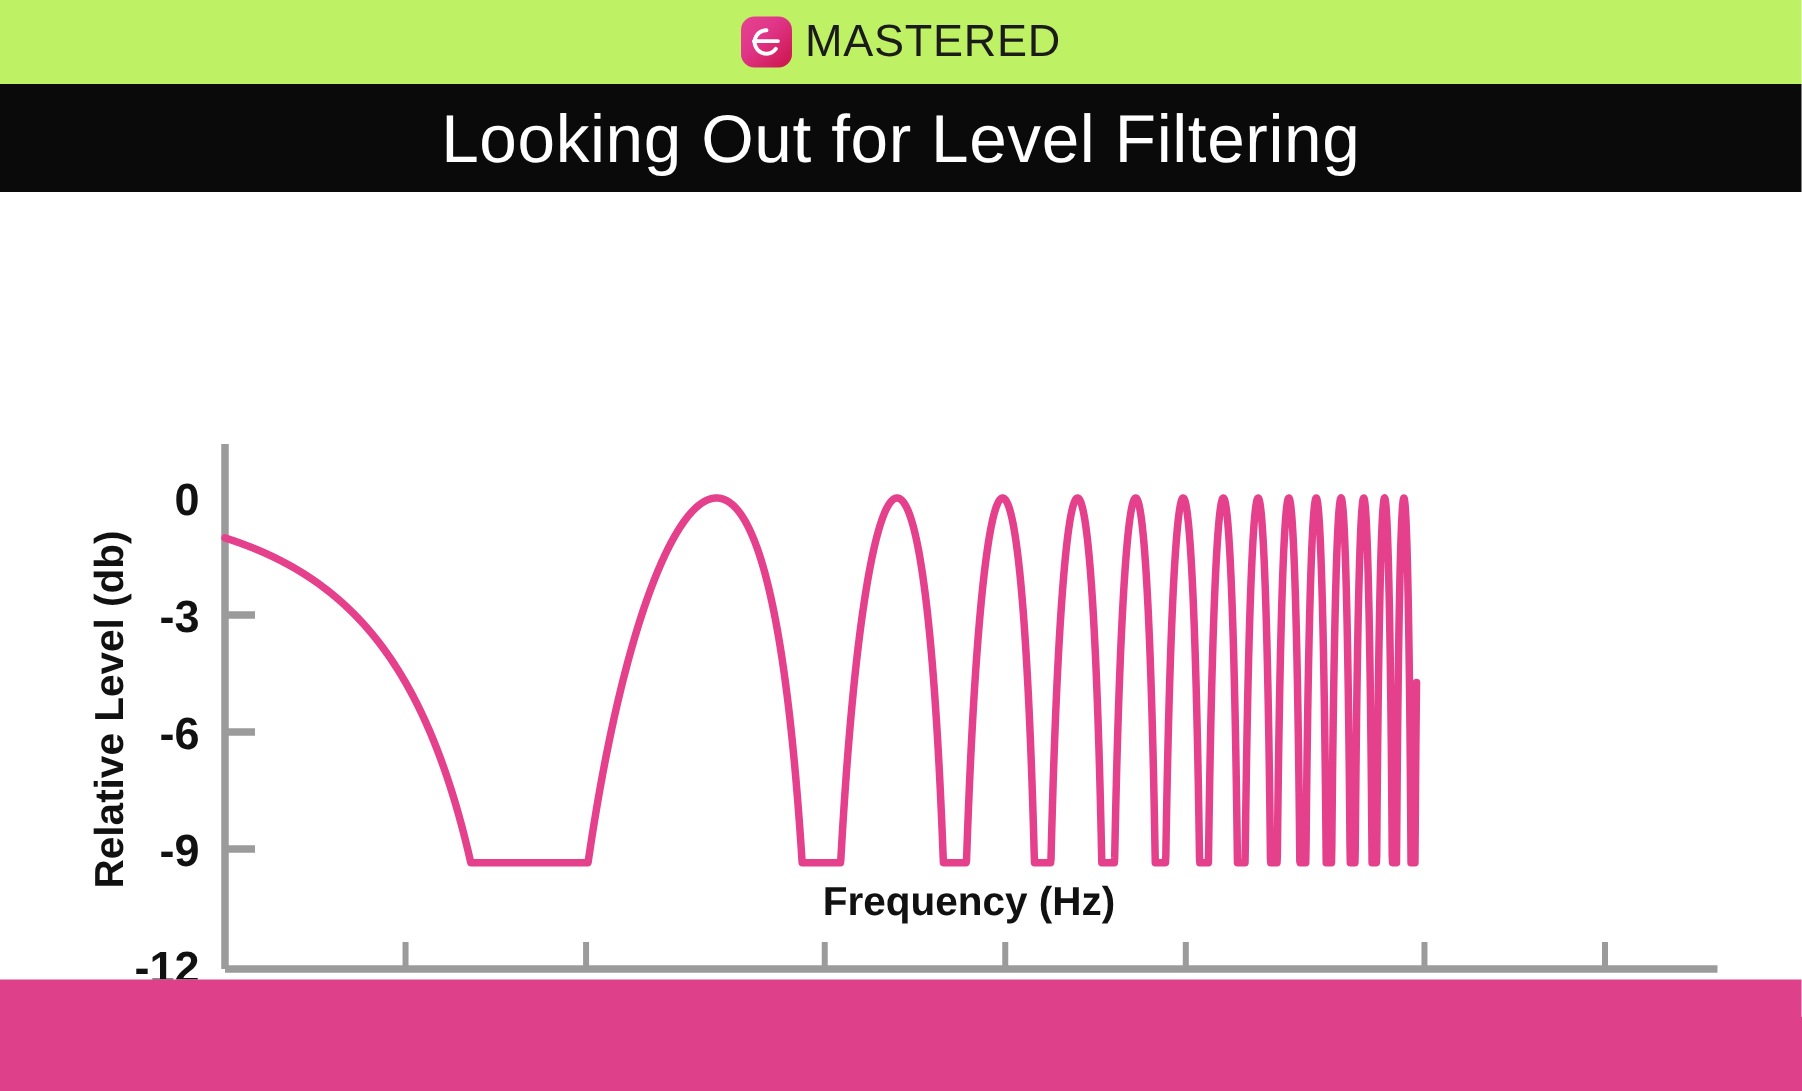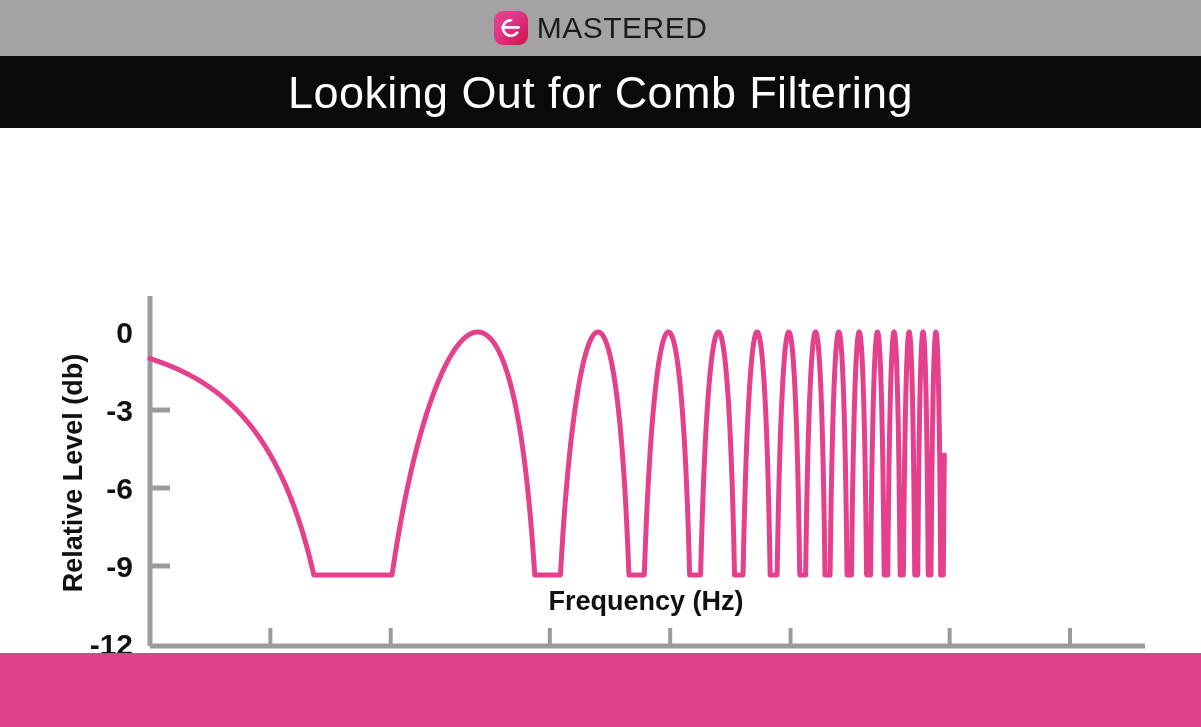--- a/index.html
+++ b/index.html
@@ -15,21 +15,21 @@
     font-family: "Liberation Sans", sans-serif;
     -webkit-font-smoothing: antialiased;
   }
 
   
   #brand-header {
     position: absolute;
     left: 0; top: 0;
     width: 1201px;
     height: 56px;
-    background: #a3a3a3;
+    background: #bef264;
     display: flex;
     align-items: center;
     justify-content: center;
     gap: 9px;
   }
   #brand-logo-mark {
     width: 34px;
     height: 34px;
     border-radius: 9px;
     background: linear-gradient(135deg, #e8428f 0%, #e0368a 40%, #cc1349 100%);
@@ -105,21 +105,21 @@
   <div id="brand-logo-mark">
     <svg width="26" height="26" viewBox="0 0 26 26" aria-hidden="true">
       <path d="M13 5.2 A7.8 7.8 0 1 0 19.2 17.6" fill="none" stroke="#ffffff" stroke-width="2.6" stroke-linecap="round"></path>
       <line x1="4.6" y1="12.4" x2="20.6" y2="12.4" stroke="#ffffff" stroke-width="2.6" stroke-linecap="round"></line>
     </svg>
   </div>
   <div id="brand-wordmark">MASTERED</div>
 </div>
 
 <div id="title-banner" style="background: rgb(10, 10, 10);">
-  <div id="title-text" style="color: rgb(255, 255, 255);">Looking Out for Comb Filtering</div>
+  <div id="title-text" style="color: rgb(255, 255, 255);">Looking Out for Level Filtering</div>
 </div>
 
 <div id="chart-panel">
   <svg id="chart-svg" width="1201" height="525" viewBox="0 0 1201 525">
 
     <line id="y-axis-line" x1="150" y1="168" x2="150" y2="518" stroke="#9b9b9b" stroke-width="5" stroke-linecap="butt"></line>
 
     <line id="x-axis-line" x1="150" y1="518" x2="1145" y2="518" stroke="#9b9b9b" stroke-width="5" stroke-linecap="butt"></line>
 
     <g id="y-ticks">

